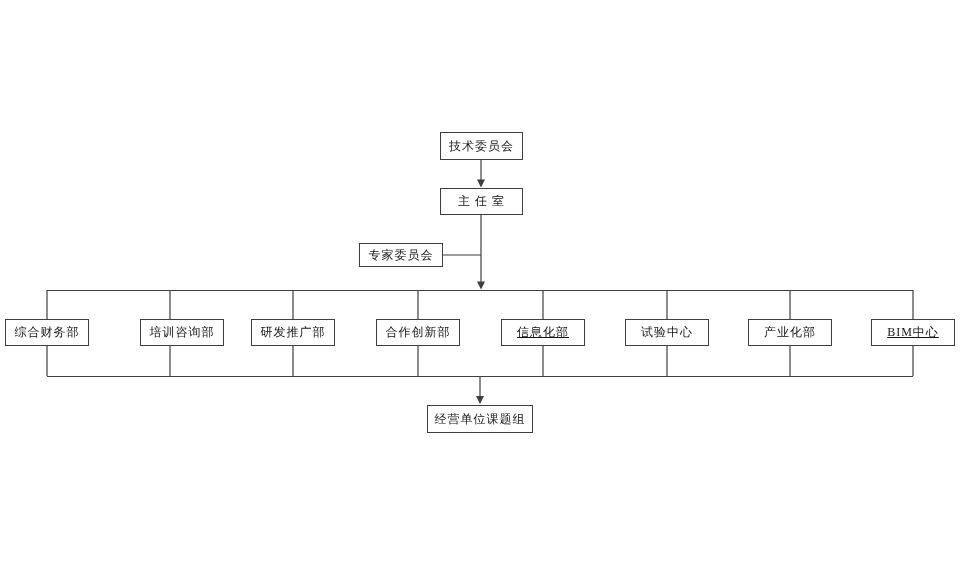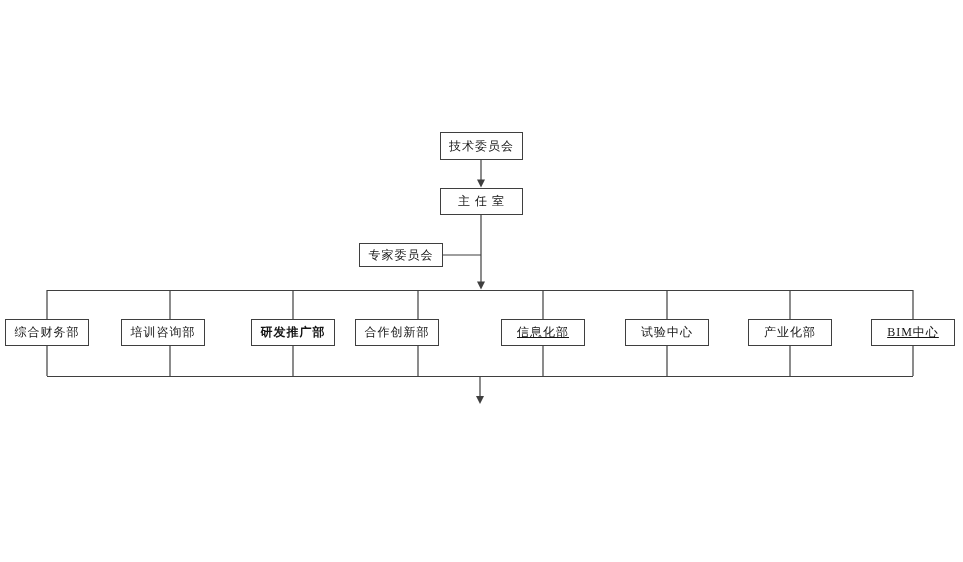--- a/index.html
+++ b/index.html
@@ -88,23 +88,24 @@
   </svg>
 
   <div class="node node-director">主 任 室</div>
 
   <div class="node node-tech">技术委员会</div>
 
   <div class="node node-expert">专家委员会</div>
 
   <div id="departments">
       <div class="node dept" style="left: 5px;">综合财务部</div>
-      <div class="node dept" style="left: 121px;">培训咨询部</div>
-      <div class="node dept" style="left: 251px; font-weight: bold;">研发推广部</div>
-      <div class="node dept" style="left: 355px;">合作创新部</div>
+      <div class="node dept" style="left: 140px;">培训咨询部</div>
+      <div class="node dept" style="left: 251px;">研发推广部</div>
+      <div class="node dept" style="left: 376px;">合作创新部</div>
       <div class="node dept" style="left: 501px; text-decoration: underline;">信息化部</div>
       <div class="node dept" style="left: 625px;">试验中心</div>
       <div class="node dept" style="left: 748px;">产业化部</div>
       <div class="node dept" style="left: 871px; text-decoration: underline;">BIM中心</div>
     </div>
 
+  <div class="node node-business">经营单位课题组</div>
 
 </div>
 
 </body></html>

